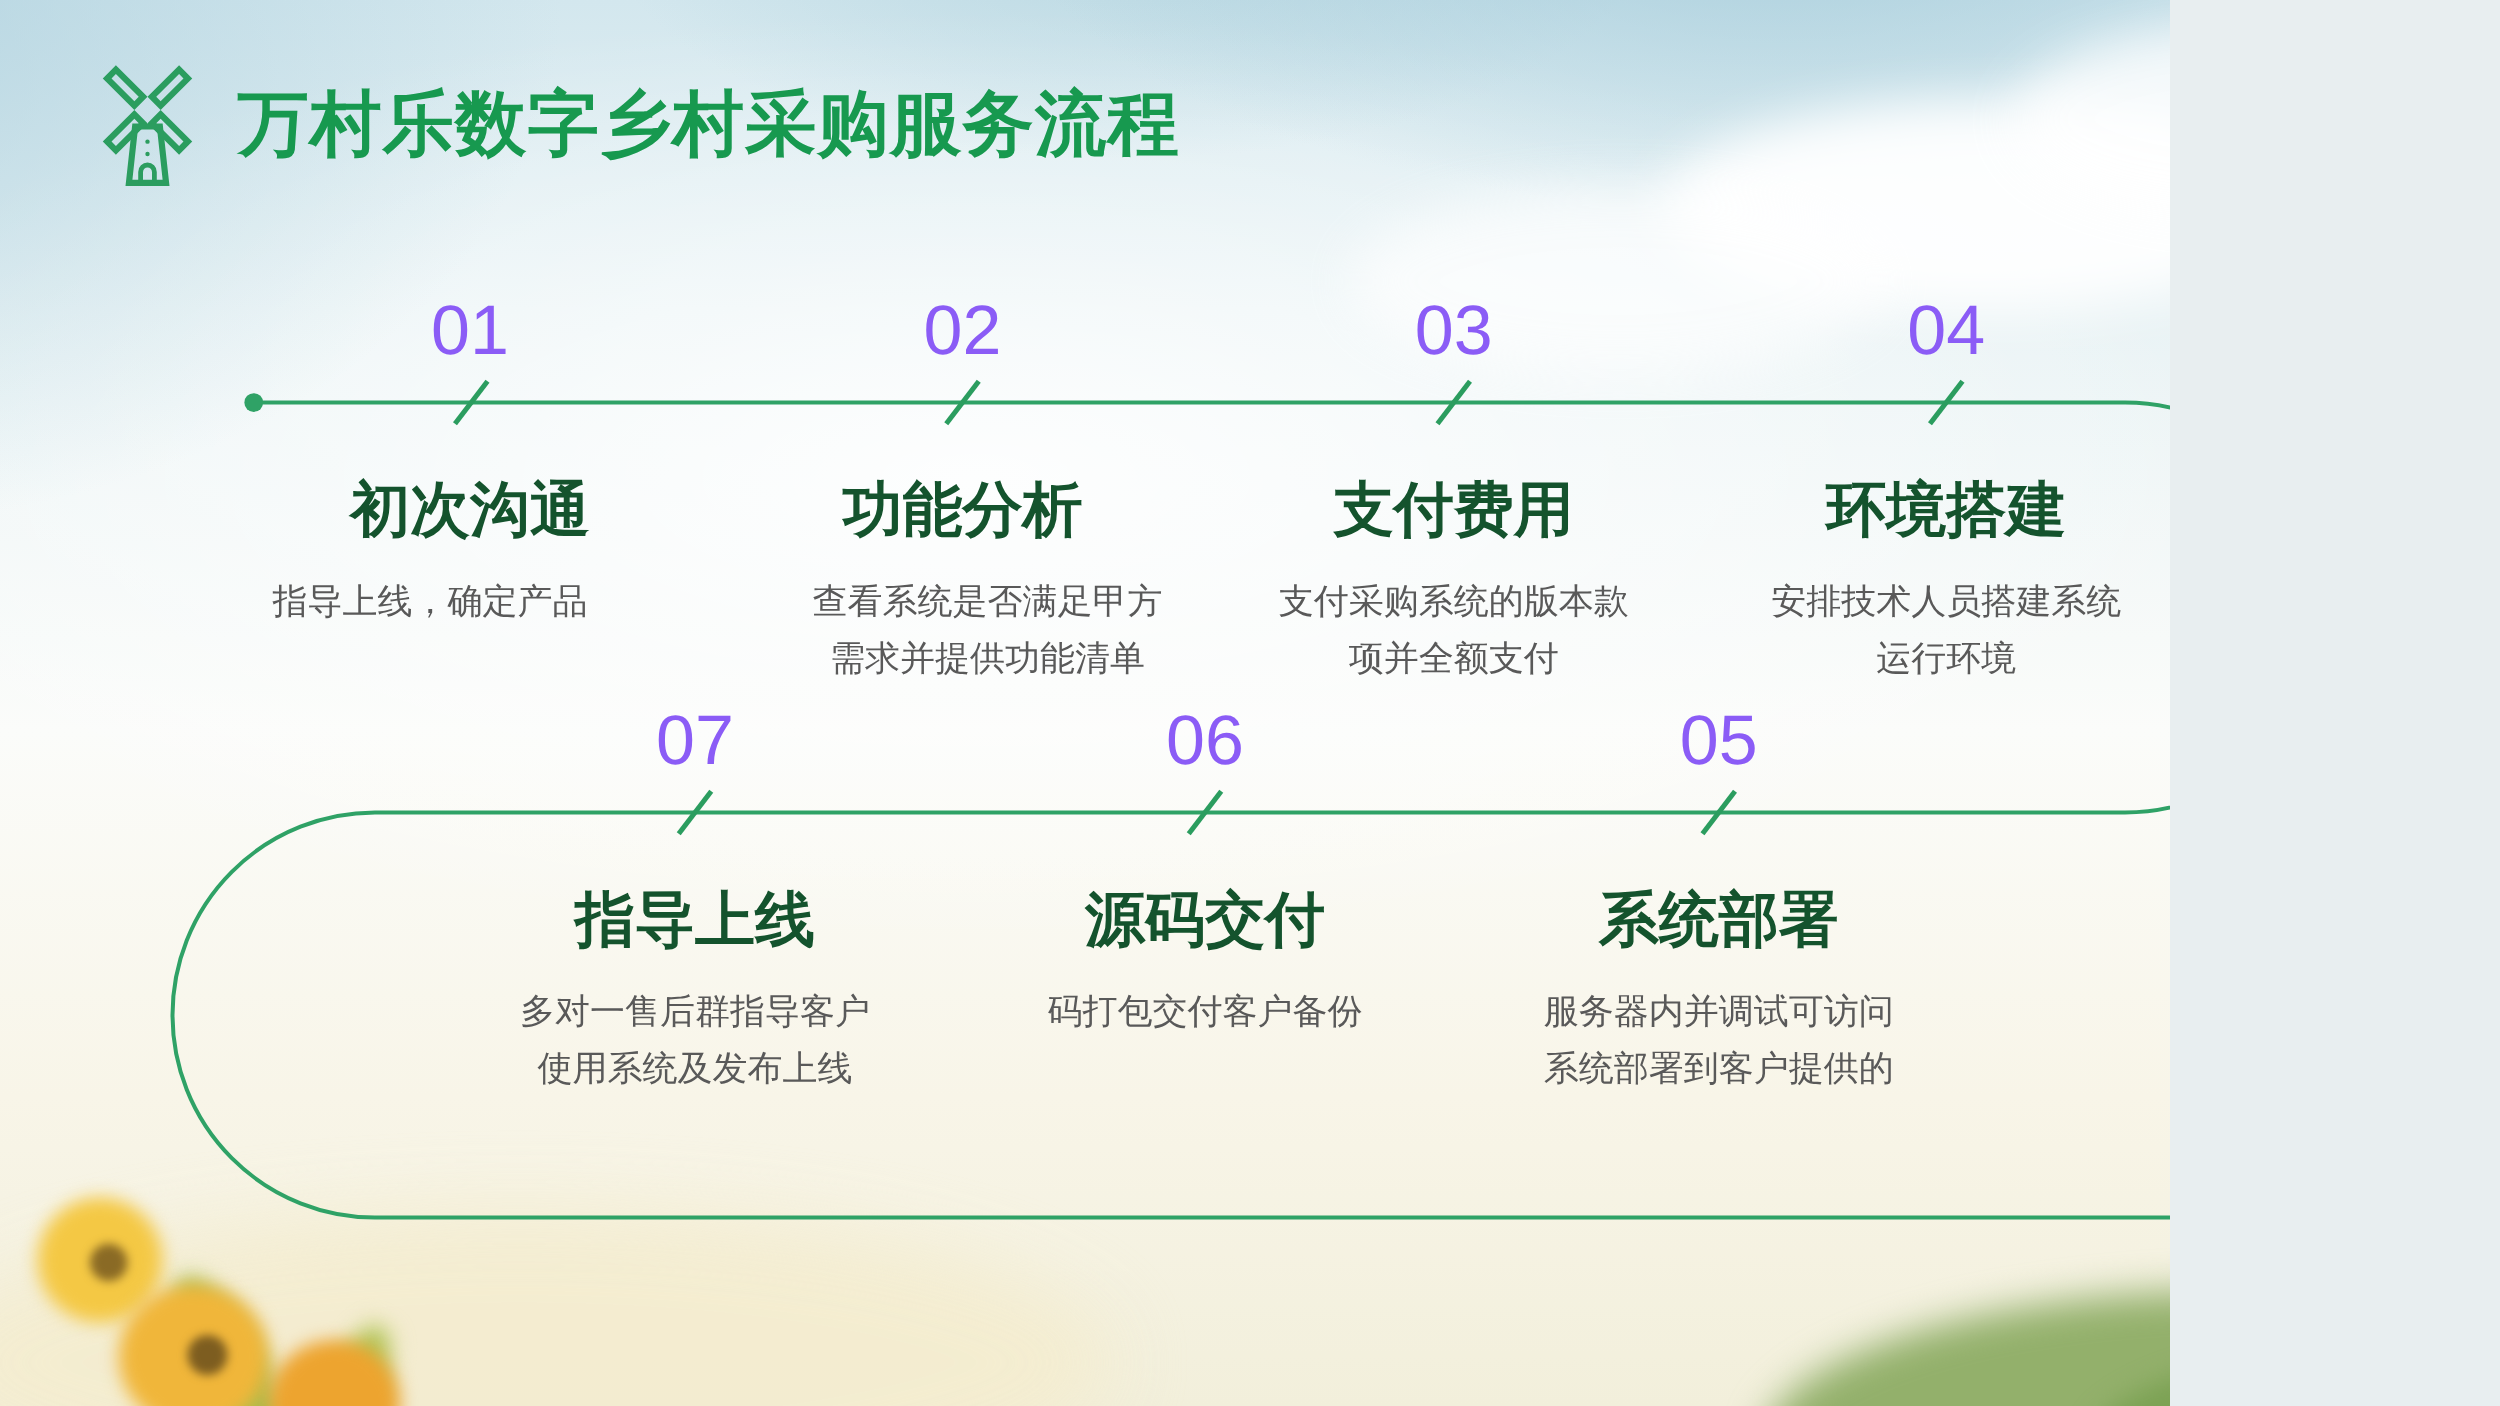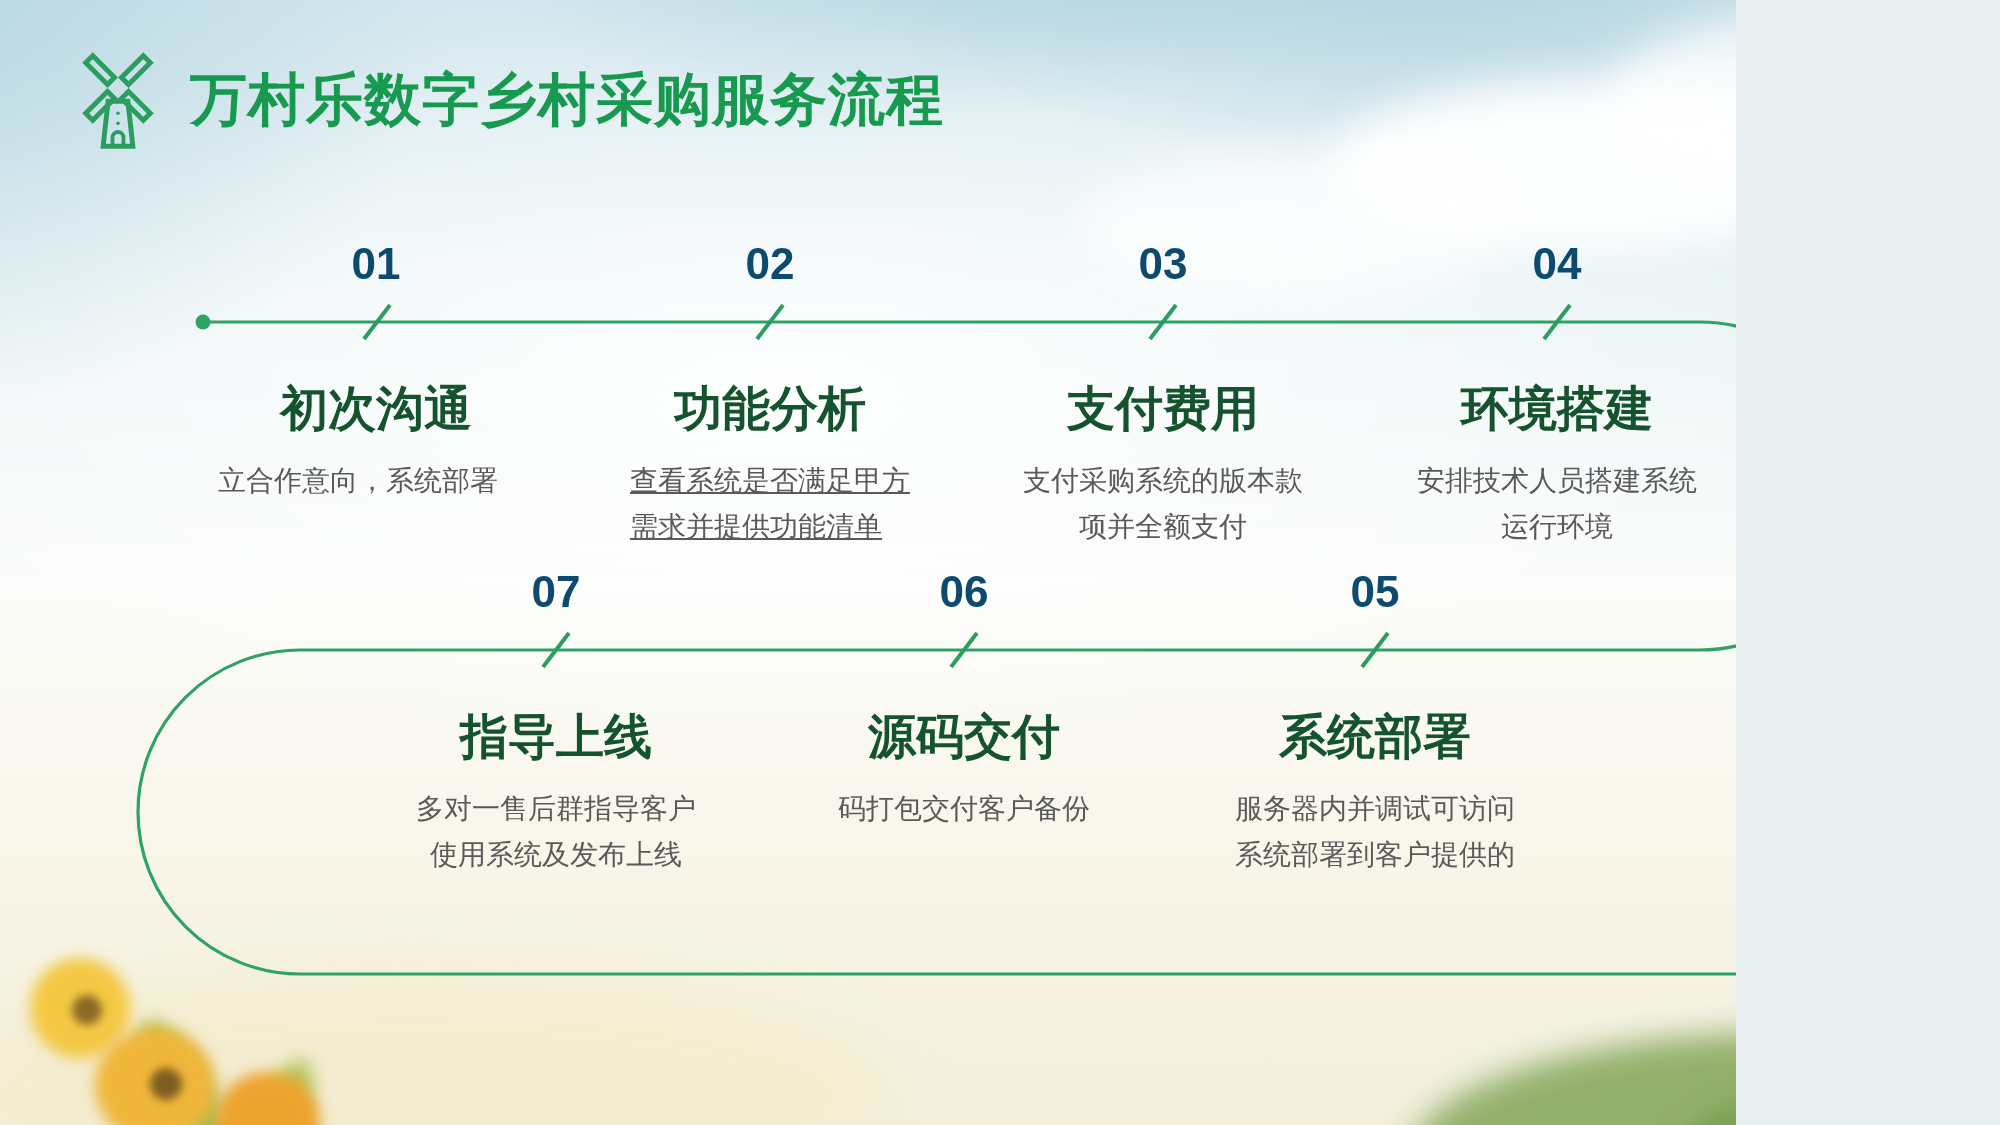--- a/index.html
+++ b/index.html
@@ -43,36 +43,36 @@
     color:#17994f;line-height:110px;white-space:nowrap;
   }
 
   
   svg.flow{position:absolute;left:0;top:0;z-index:1;}
 
   
   .step{position:absolute;width:360px;text-align:center;z-index:2;}
   .step .num{
     position:absolute;top:0;left:0;width:100%;
-    font-size:44px;color:#0c4a6e;line-height:48px;font-weight:700;
+    font-size:56px;color:#8b5cf6;line-height:48px;font-weight:400;
   }
   .step .stitle{
     position:absolute;top:142px;left:0;width:100%;
     font-size:48px;font-weight:700;color:#14532d;line-height:54px;white-space:nowrap;
   }
   .step .desc{
     position:absolute;top:218px;left:0;width:100%;
     font-size:28px;color:#595959;line-height:46px;
   }
   .row-top{top:240px;}
   .row-bottom{top:568px;}
   .s1{left:196px;}  .s2{left:590px;}  .s3{left:983px;}  .s4{left:1377px;}
   .s7{left:376px;}  .s6{left:784px;}  .s5{left:1195px;}
   .s1 .desc{text-align:left;padding-left:22px;box-sizing:border-box;}
-  .s2 .desc{text-align:left;padding-left:40px;box-sizing:border-box;text-decoration:underline;}
+  .s2 .desc{text-align:center;padding-left:40px;box-sizing:border-box;}
 </style>
 </head>
 <body>
 
 <div id="slide">
 
   <div class="bg"></div>
   <div class="cloud cl1"></div>
   <div class="cloud cl2"></div>
   <div class="cloud cl3"></div>
@@ -118,21 +118,21 @@
     <path d="M977 633 L951 667" stroke="#2b9d5f" stroke-width="4"></path>
     <path d="M1388 633 L1362 667" stroke="#2b9d5f" stroke-width="4"></path>
 
     <path d="M1776 961 L1812 974 L1776 988" stroke="#2fa266" stroke-width="4.5" stroke-linecap="round" stroke-linejoin="round"></path>
   </svg>
 
   <div class="step row-top s1">
     <div class="num">01</div>
     <div class="stitle">初次沟通</div>
     <div class="desc">
-      <div>立合作意向，系统部署</div>
+      <div>指导上线，确定产品</div>
     </div>
   </div>
   <div class="step row-top s2">
     <div class="num">02</div>
     <div class="stitle">功能分析</div>
     <div class="desc">
       <div>查看系统是否满足甲方</div>
       <div>需求并提供功能清单</div>
     </div>
   </div>

